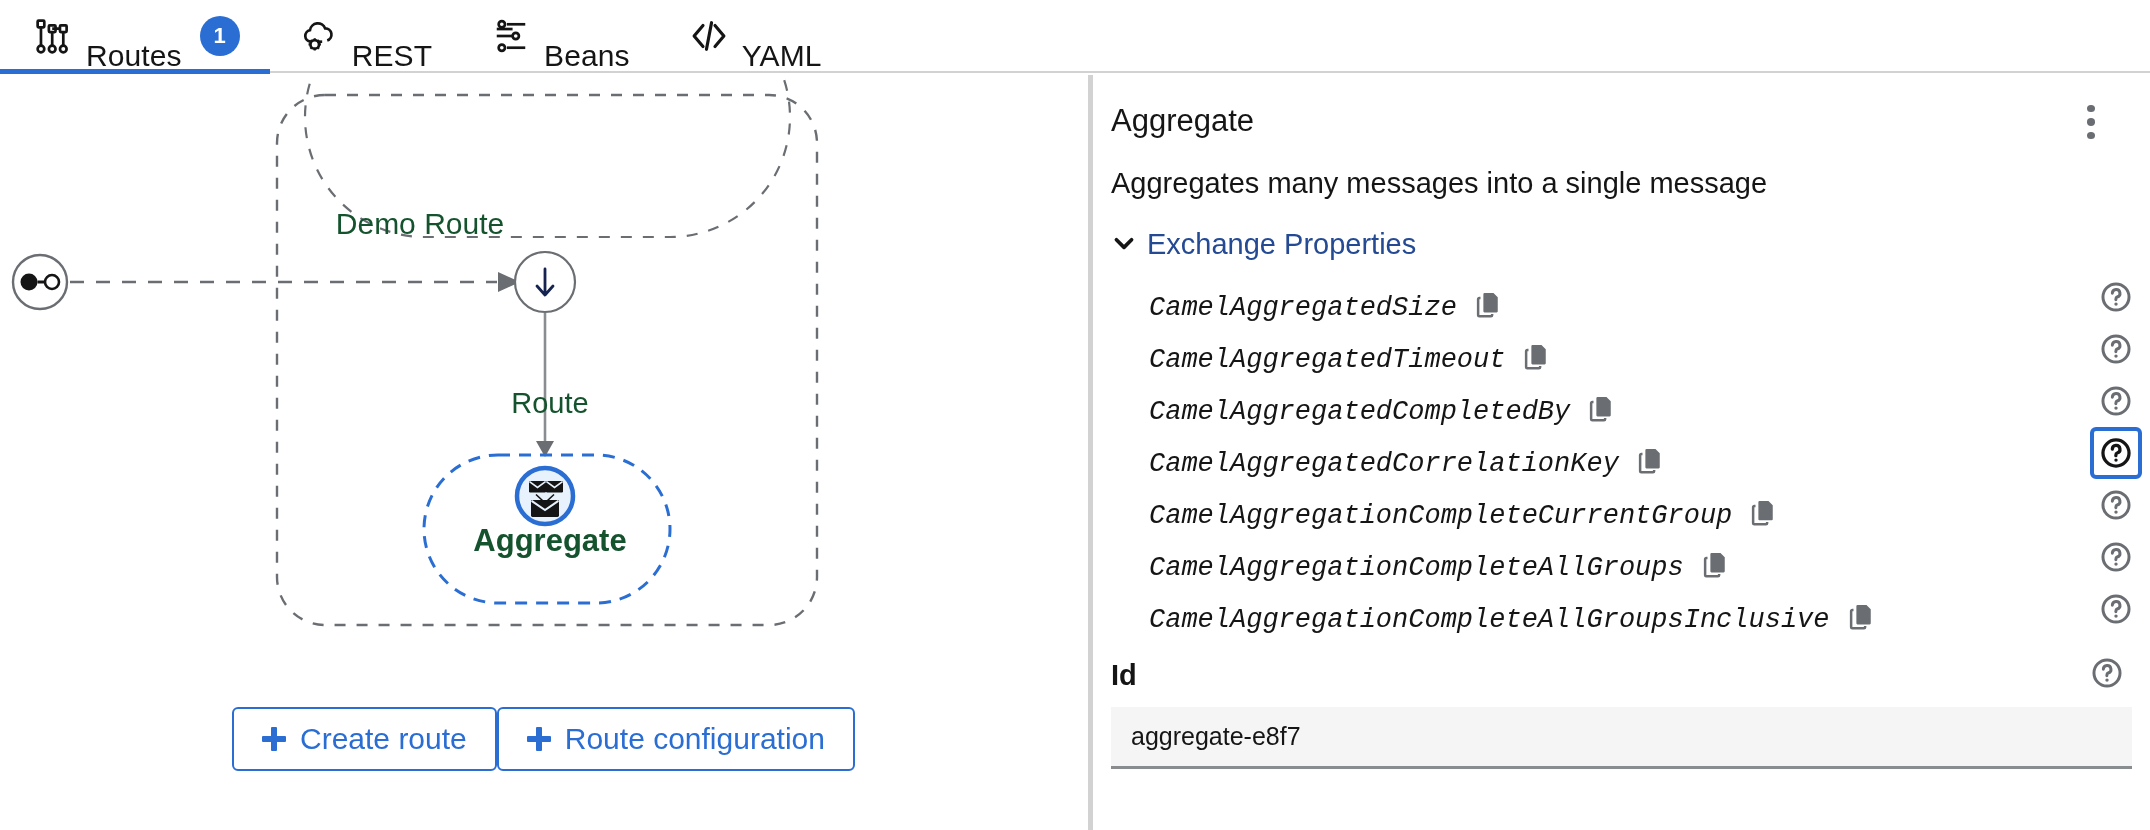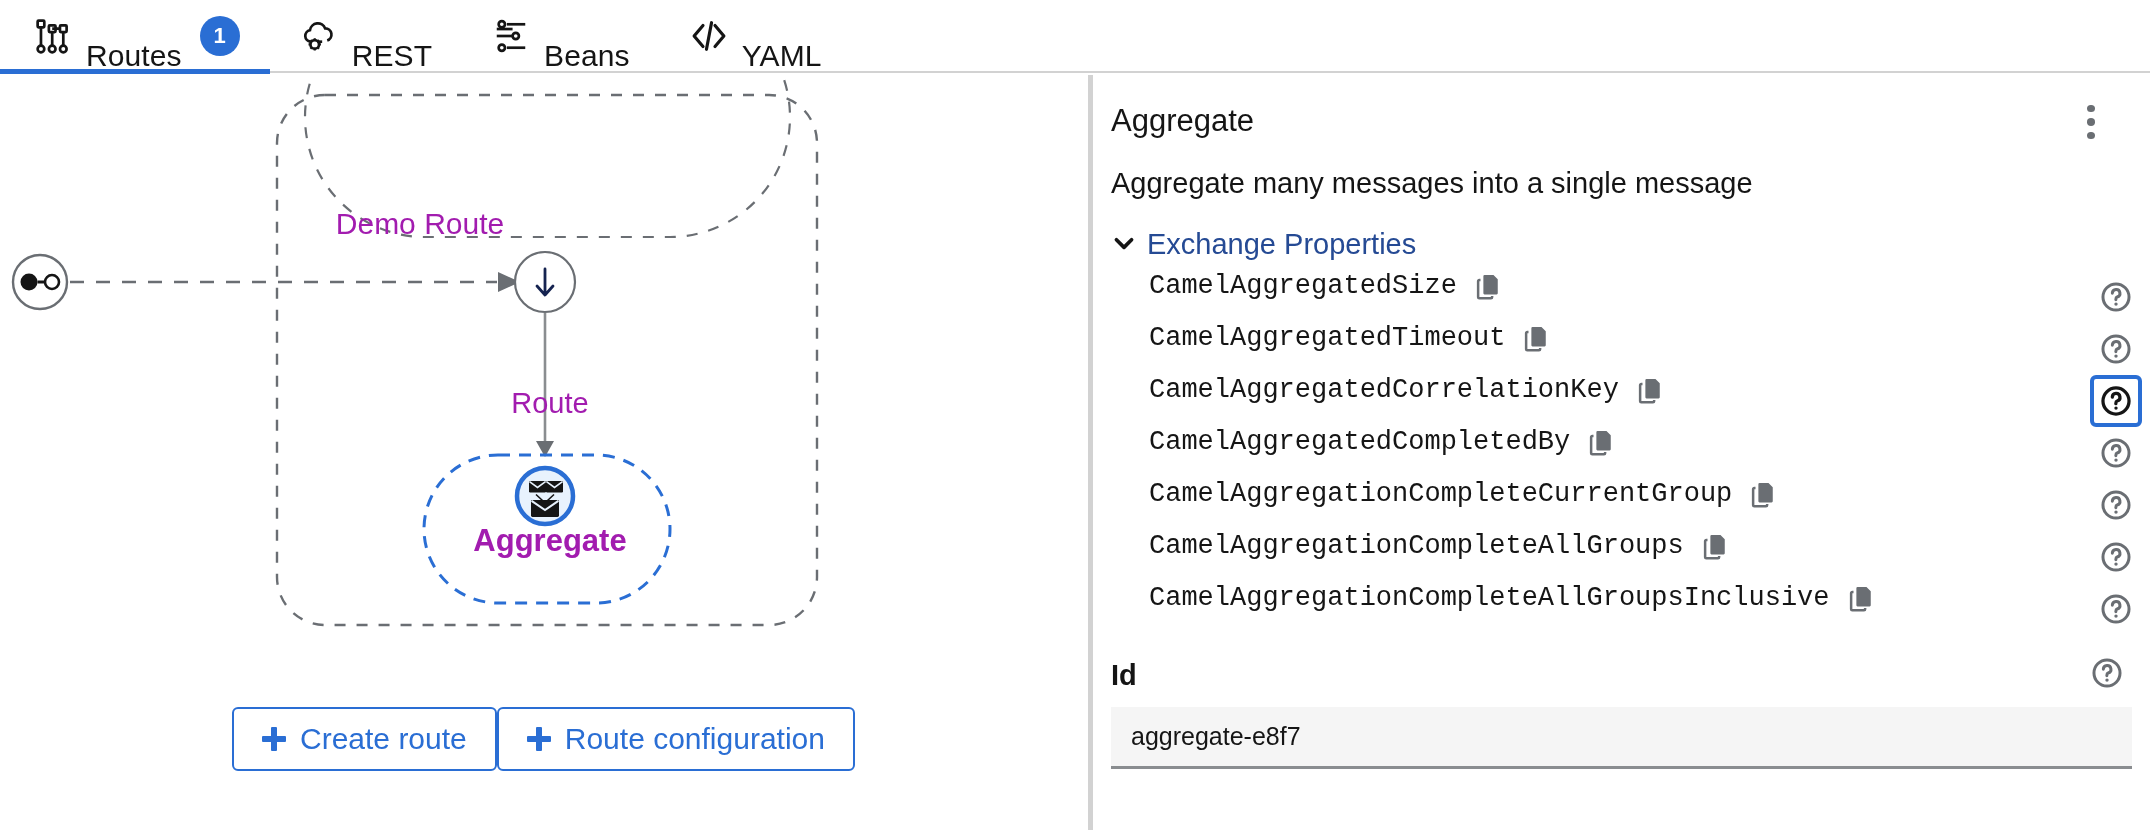--- a/index.html
+++ b/index.html
@@ -43,21 +43,21 @@
     position: absolute; left: 0; top: 75px; width: 1088px; height: 755px;
     background: #fff; overflow: hidden;
   }
   .divider {
     position: absolute; left: 1088px; top: 75px; width: 5px; height: 755px;
     background: #d2d2d2;
   }
   .canvas-svg { position: absolute; left: 0; top: 0; }
 
   .node-label {
-    position: absolute; text-align: center; color: #a21caf;
+    position: absolute; text-align: center; color: #14532d;
     font-family: "Liberation Sans", sans-serif;
   }
   .label-demo  { left: 275px; top: 132px; width: 290px; font-size: 30px; }
   .label-direct{ left: 460px; top: 312px; width: 180px; font-size: 29px; }
   .label-agg   { left: 420px; top: 448px; width: 260px; font-size: 31px; font-weight: 700; }
 
   
   .btnrow { position: absolute; left: 232px; top: 632px; display: flex; }
   .btn {
     display: flex; align-items: center; justify-content: center; gap: 14px;
@@ -93,22 +93,22 @@
 
   .section {
     margin-top: 28px; padding-left: 18px;
     display: flex; align-items: center; gap: 10px; cursor: pointer;
   }
   .chev { width: 26px; height: 26px; flex: 0 0 auto; }
   .section-title { color: #254a94; font-size: 29px; }
 
   .prop-list { margin-top: 10px; }
   .prop-row {
-    position: relative; height: 52px; display: flex; align-items: flex-start;
-    padding-left: 56px; padding-right: 18px;
+    position: relative; height: 52px; display: flex; align-items: flex-end;
+    padding-left: 56px; padding-right: 18px; font-style: italic;
   }
   .prop-name {
     font-family: "Liberation Mono", "DejaVu Sans Mono", monospace;
     font-size: 27px; color: #151515; letter-spacing: 0px; white-space: nowrap;
   }
   .copy-icon { width: 30px; height: 30px; margin-left: 16px; cursor: pointer; flex: 0 0 auto; }
   .help-icon { position: absolute; right: 18px; top: 50%; transform: translateY(-50%);
                width: 34px; height: 34px; cursor: pointer; }
   .help-wrap { position: absolute; right: 8px; top: 50%; transform: translateY(-50%);
                width: 52px; height: 52px; display: flex; align-items: center; justify-content: center;
@@ -247,21 +247,21 @@
 
     <div class="panel-head">
       <div class="panel-title">Aggregate</div>
       <div class="kebab">
           <i></i>
           <i></i>
           <i></i>
         </div>
     </div>
 
-    <div class="panel-desc">Aggregate many messages into a single message</div>
+    <div class="panel-desc">Aggregates many messages into a single message</div>
 
     <div class="section">
       <span>
         <svg class="chev" viewBox="0 0 24 24" fill="none" stroke="#151515" stroke-width="3.4" stroke-linecap="round" stroke-linejoin="round">
           <path d="M5 9 L12 16 L19 9"></path>
         </svg>
       </span>
       <span class="section-title">Exchange Properties</span>
     </div>
 
@@ -295,49 +295,49 @@
         <span class="help-wrap">
           <svg class="help-icon" style="position:static;transform:none" viewBox="0 0 24 24" fill="none" stroke="#6a6e73" stroke-width="2.1">
             <circle cx="12" cy="12" r="9.2"></circle>
             <path d="M9.4 9.3a2.7 2.7 0 1 1 3.4 2.7c-.6.2-.9.8-.9 1.5v.4" stroke-linecap="round"></path>
             <circle cx="12" cy="17" r="1.2" fill="#6a6e73" stroke="none"></circle>
           </svg>
         </span>
       </div>
 
       <div class="prop-row">
+        <span class="prop-name">CamelAggregatedCompletedBy</span>
+        <span>
+          <svg class="copy-icon" viewBox="0 0 24 24" fill="none" stroke="#6a6e73" stroke-width="2">
+            <path d="M9.2 3.2h7.2l3.4 3.4v11.2a.9.9 0 0 1-.9.9H9.2a.9.9 0 0 1-.9-.9V4.1a.9.9 0 0 1 .9-.9z" fill="#6a6e73" stroke="none"></path>
+            <path d="M6 7.2H5a.9.9 0 0 0-.9.9v12.8a.9.9 0 0 0 .9.9h9.4a.9.9 0 0 0 .9-.9v-1"></path>
+          </svg>
+        </span>
+        <span class="help-wrap">
+          <svg class="help-icon" style="position:static;transform:none" viewBox="0 0 24 24" fill="none" stroke="#6a6e73" stroke-width="2.1">
+            <circle cx="12" cy="12" r="9.2"></circle>
+            <path d="M9.4 9.3a2.7 2.7 0 1 1 3.4 2.7c-.6.2-.9.8-.9 1.5v.4" stroke-linecap="round"></path>
+            <circle cx="12" cy="17" r="1.2" fill="#6a6e73" stroke="none"></circle>
+          </svg>
+        </span>
+      </div>
+
+      <div class="prop-row">
         <span class="prop-name">CamelAggregatedCorrelationKey</span>
         <span>
           <svg class="copy-icon" viewBox="0 0 24 24" fill="none" stroke="#6a6e73" stroke-width="2">
             <path d="M9.2 3.2h7.2l3.4 3.4v11.2a.9.9 0 0 1-.9.9H9.2a.9.9 0 0 1-.9-.9V4.1a.9.9 0 0 1 .9-.9z" fill="#6a6e73" stroke="none"></path>
             <path d="M6 7.2H5a.9.9 0 0 0-.9.9v12.8a.9.9 0 0 0 .9.9h9.4a.9.9 0 0 0 .9-.9v-1"></path>
           </svg>
         </span>
         <span class="help-wrap focused">
           <svg class="help-icon" style="position:static;transform:none" viewBox="0 0 24 24" fill="none" stroke="#151515" stroke-width="2.3">
             <circle cx="12" cy="12" r="9.2"></circle>
             <path d="M9.4 9.3a2.7 2.7 0 1 1 3.4 2.7c-.6.2-.9.8-.9 1.5v.4" stroke-linecap="round"></path>
             <circle cx="12" cy="17" r="1.2" fill="#151515" stroke="none"></circle>
-          </svg>
-        </span>
-      </div>
-
-      <div class="prop-row">
-        <span class="prop-name">CamelAggregatedCompletedBy</span>
-        <span>
-          <svg class="copy-icon" viewBox="0 0 24 24" fill="none" stroke="#6a6e73" stroke-width="2">
-            <path d="M9.2 3.2h7.2l3.4 3.4v11.2a.9.9 0 0 1-.9.9H9.2a.9.9 0 0 1-.9-.9V4.1a.9.9 0 0 1 .9-.9z" fill="#6a6e73" stroke="none"></path>
-            <path d="M6 7.2H5a.9.9 0 0 0-.9.9v12.8a.9.9 0 0 0 .9.9h9.4a.9.9 0 0 0 .9-.9v-1"></path>
-          </svg>
-        </span>
-        <span class="help-wrap">
-          <svg class="help-icon" style="position:static;transform:none" viewBox="0 0 24 24" fill="none" stroke="#6a6e73" stroke-width="2.1">
-            <circle cx="12" cy="12" r="9.2"></circle>
-            <path d="M9.4 9.3a2.7 2.7 0 1 1 3.4 2.7c-.6.2-.9.8-.9 1.5v.4" stroke-linecap="round"></path>
-            <circle cx="12" cy="17" r="1.2" fill="#6a6e73" stroke="none"></circle>
           </svg>
         </span>
       </div>
 
       <div class="prop-row">
         <span class="prop-name">CamelAggregationCompleteCurrentGroup</span>
         <span>
           <svg class="copy-icon" viewBox="0 0 24 24" fill="none" stroke="#6a6e73" stroke-width="2">
             <path d="M9.2 3.2h7.2l3.4 3.4v11.2a.9.9 0 0 1-.9.9H9.2a.9.9 0 0 1-.9-.9V4.1a.9.9 0 0 1 .9-.9z" fill="#6a6e73" stroke="none"></path>
             <path d="M6 7.2H5a.9.9 0 0 0-.9.9v12.8a.9.9 0 0 0 .9.9h9.4a.9.9 0 0 0 .9-.9v-1"></path>

